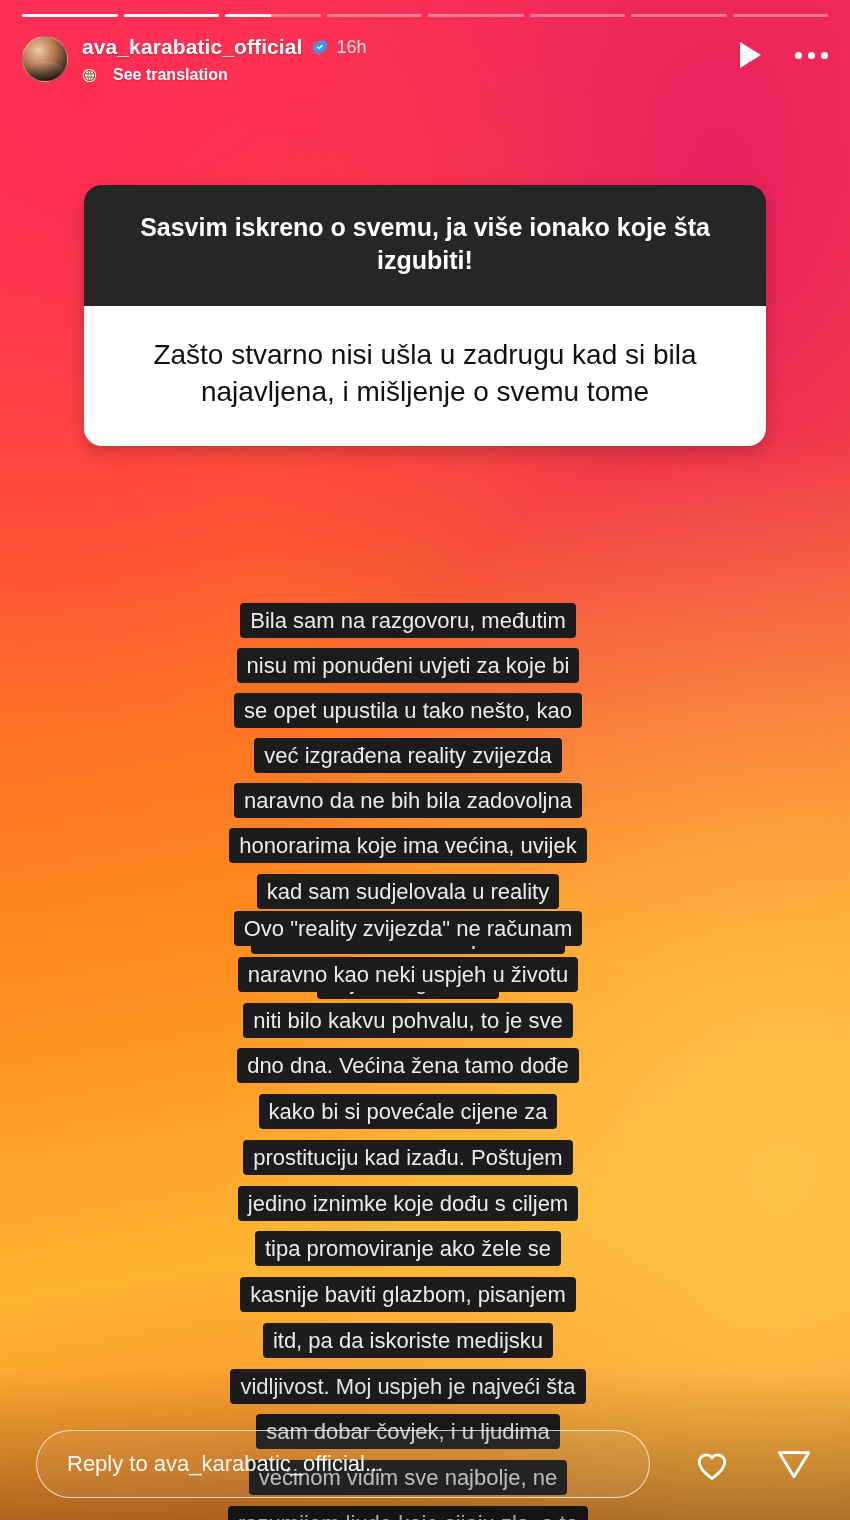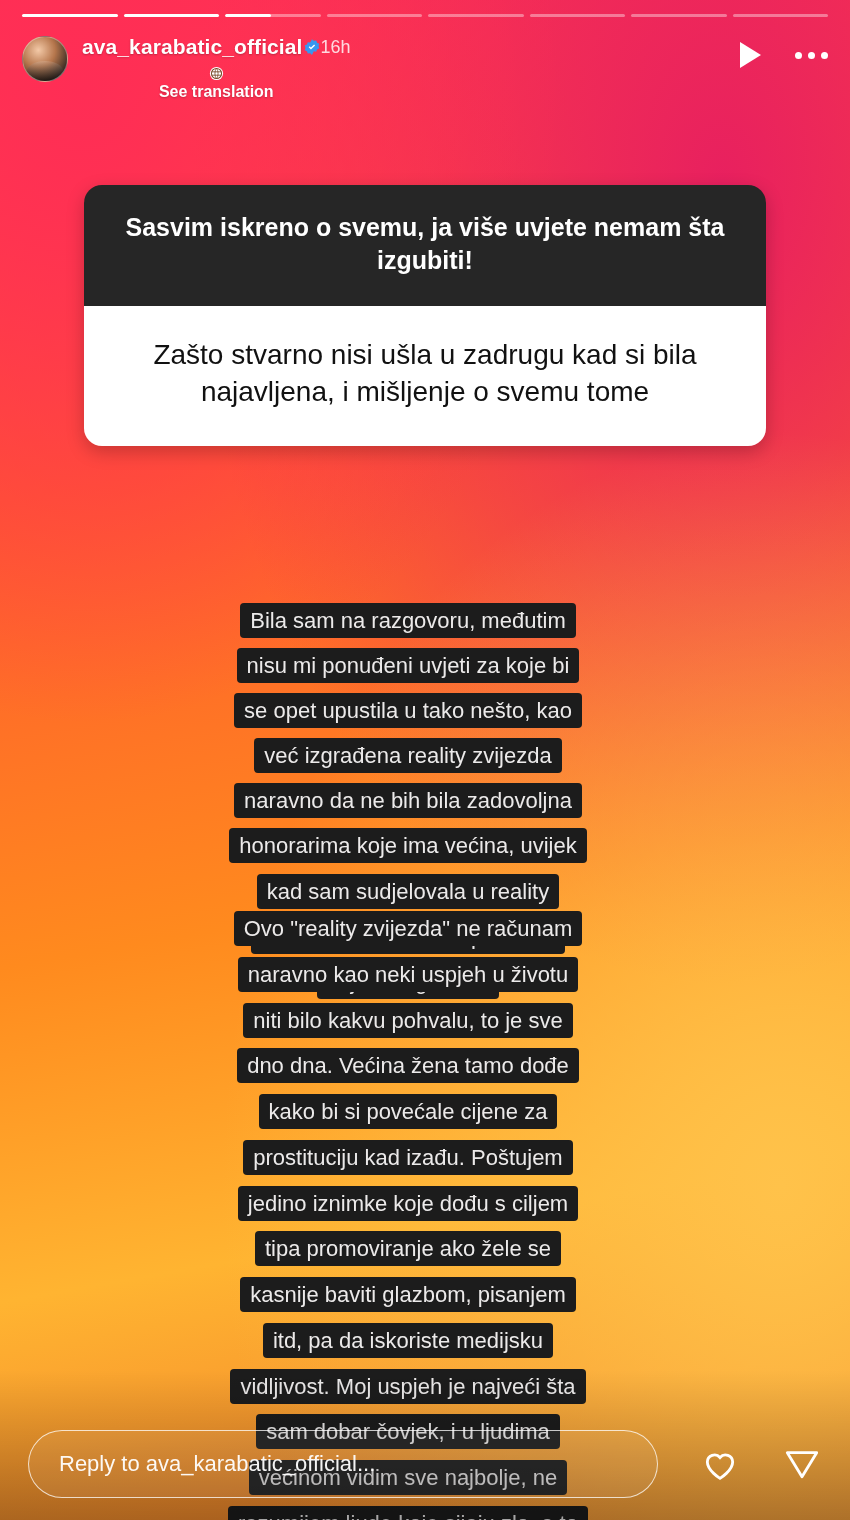--- a/index.html
+++ b/index.html
@@ -72,21 +72,21 @@
     content:"";
     position:absolute;
     left: 4px; bottom: 0; right: 4px; height: 45%;
     background: linear-gradient(180deg, rgba(255,255,255,0.15), rgba(0,0,0,0.5));
     border-radius: 50% 50% 0 0;
   }
   .head-texts { margin-left: 14px; }
   .head-line1 {
     display: flex;
     align-items: center;
-    gap: 0;
+    gap: 8px;
     line-height: 1;
   }
   .username {
     color: #fff;
     font-size: 21px;
     font-weight: 600;
     letter-spacing: .1px;
     text-shadow: 0 1px 2px rgba(0,0,0,.25);
   }
   .verified {
@@ -96,22 +96,21 @@
   }
   .timestamp {
     color: rgba(255,255,255,0.82);
     font-size: 18px;
     font-weight: 500;
   }
   .head-line2 {
     margin-top: 9px;
     display: flex;
     align-items: center;
-    gap: 2px;
-    flex-direction: column;
+    gap: 16px;
   }
   .translate-glyph {
     width: 15px; height: 15px;
     display: inline-block;
   }
   .translate-label {
     color: #fff;
     font-size: 16px;
     font-weight: 700;
     text-shadow: 0 1px 2px rgba(0,0,0,.25);
@@ -197,21 +196,21 @@
   #answer2 {
     left: 228px;
     top: 906px;
     width: 360px;
   }
   #answer2 span { line-height: 2.08; }
   
   .reply-bar {
     position: absolute;
     left: 0; right: 0; bottom: 22px;
-    padding: 0 28px;
+    padding: 0 36px;
     display: flex;
     align-items: center;
     gap: 42px;
     z-index: 7;
   }
   .reply-input {
     flex: 1;
     height: 68px;
     border-radius: 34px;
     border: 1.5px solid rgba(255,255,255,0.75);
@@ -281,21 +280,21 @@
         <span class="dots">
             <i></i>
             <i></i>
             <i></i>
           </span>
       </button>
     </div>
   </div>
 
   <div class="qa-card">
-    <div class="qa-prompt">Sasvim iskreno o svemu, ja više uvjete nemam šta izgubiti!</div>
+    <div class="qa-prompt">Sasvim iskreno o svemu, ja više ionako koje šta izgubiti!</div>
     <div class="qa-question">Zašto stvarno nisi ušla u zadrugu kad si bila najavljena, i mišljenje o svemu tome</div>
   </div>
 
   <div class="answer" id="answer1">
     <span>Bila sam na razgovoru, međutim nisu mi ponuđeni uvjeti za koje bi se opet upustila u tako nešto, kao već izgrađena reality zvijezda naravno da ne bih bila zadovoljna honorarima koje ima većina, uvijek kad sam sudjelovala u reality formatima imala sam posebne uvjete i ugovore.</span>
   </div>
 
   <div class="answer" id="answer2">
     <span>Ovo "reality zvijezda" ne računam naravno kao neki uspjeh u životu niti bilo kakvu pohvalu, to je sve dno dna. Većina žena tamo dođe kako bi si povećale cijene za prostituciju kad izađu. Poštujem jedino iznimke koje dođu s ciljem tipa promoviranje ako žele se kasnije baviti glazbom, pisanjem itd, pa da iskoriste medijsku vidljivost. Moj uspjeh je najveći šta sam dobar čovjek, i u ljudima većinom vidim sve najbolje, ne razumijem ljude koje sijaju zlo, a to im se na kraju svima vrati, onda naravno moj fakultet na državnom sveučilištu.</span>
   </div>

